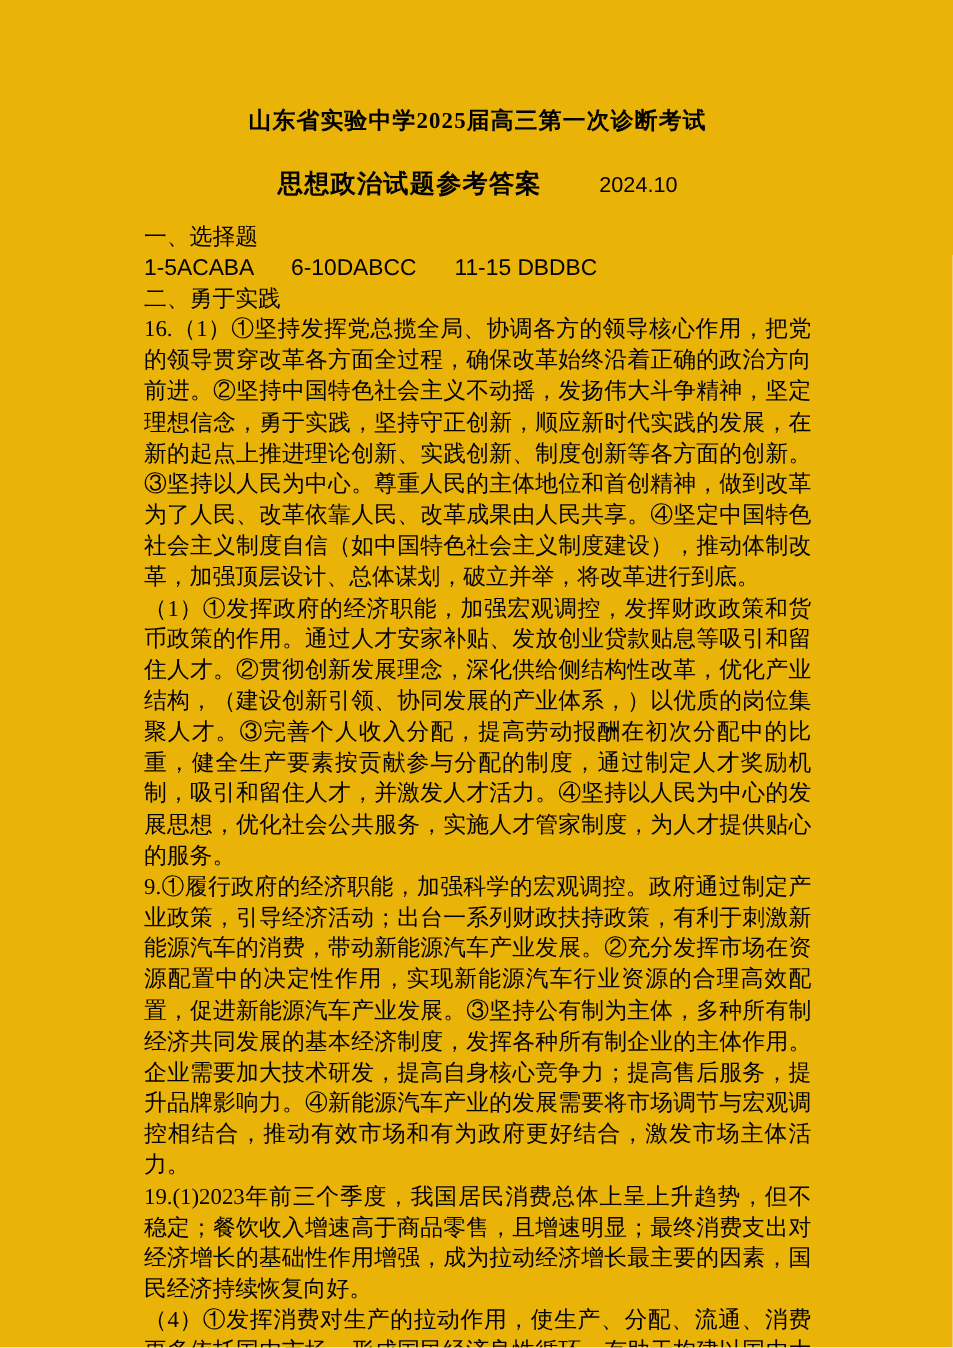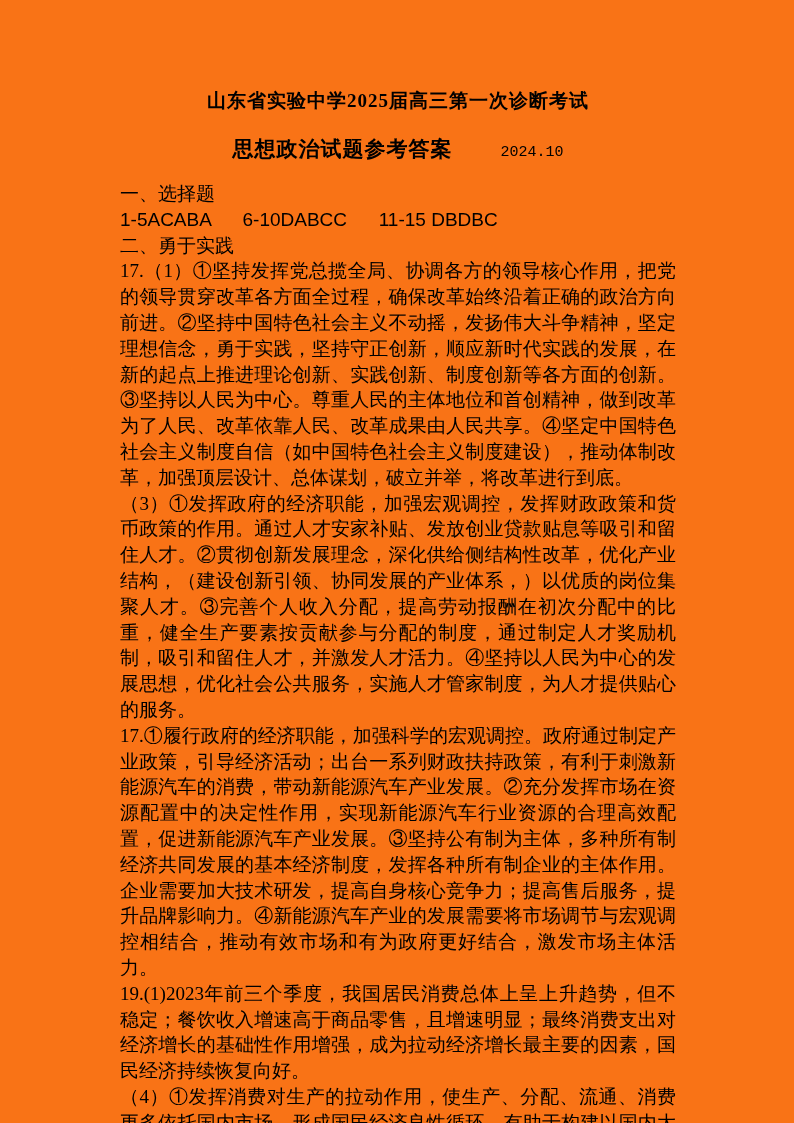--- a/index.html
+++ b/index.html
@@ -5,21 +5,21 @@
   * { margin: 0; padding: 0; box-sizing: border-box; }
   html, body {
     background: #ffffff;
     font-family: "Liberation Serif", serif;
   }
   .page {
     position: relative;
     width: 794px;
     height: 1123px;
     margin: 0 auto;
-    background: #f97316;
+    background: #eab308;
     color: #000000;
     padding: 88px 118px 40px 120px;
     overflow: hidden;
   }
   .doc-title {
     text-align: center;
     font-size: 19px;
     font-weight: bold;
     font-family: "Liberation Serif", serif;
     letter-spacing: 1px;
@@ -32,22 +32,22 @@
     gap: 48px;
     margin-bottom: 18px;
   }
   .doc-subtitle {
     font-size: 21px;
     font-weight: bold;
     font-family: "Liberation Sans", sans-serif;
     letter-spacing: 1px;
   }
   .doc-date {
-    font-size: 15px;
-    font-family: Liberation Mono, monospace;
+    font-size: 18px;
+    font-family: Liberation Sans, sans-serif;
     margin-top: 12px;
   }
   .body-text {
     font-size: 19px;
     line-height: 25.8px;
   }
   .heading-line {
     text-align: left;
   }
   .answers-line {
@@ -73,25 +73,25 @@
   </div>
 
   <div class="body-text">
 
     <div class="heading-line">一、选择题</div>
 
     <div class="answers-line">1-5ACABA      6-10DABCC      11-15 DBDBC</div>
 
     <div class="heading-line">二、勇于实践</div>
 
-    <p class="para">17.（1）①坚持发挥党总揽全局、协调各方的领导核心作用，把党的领导贯穿改革各方面全过程，确保改革始终沿着正确的政治方向前进。②坚持中国特色社会主义不动摇，发扬伟大斗争精神，坚定理想信念，勇于实践，坚持守正创新，顺应新时代实践的发展，在新的起点上推进理论创新、实践创新、制度创新等各方面的创新。③坚持以人民为中心。尊重人民的主体地位和首创精神，做到改革为了人民、改革依靠人民、改革成果由人民共享。④坚定中国特色社会主义制度自信（如中国特色社会主义制度建设），推动体制改革，加强顶层设计、总体谋划，破立并举，将改革进行到底。</p>
+    <p class="para">16.（1）①坚持发挥党总揽全局、协调各方的领导核心作用，把党的领导贯穿改革各方面全过程，确保改革始终沿着正确的政治方向前进。②坚持中国特色社会主义不动摇，发扬伟大斗争精神，坚定理想信念，勇于实践，坚持守正创新，顺应新时代实践的发展，在新的起点上推进理论创新、实践创新、制度创新等各方面的创新。③坚持以人民为中心。尊重人民的主体地位和首创精神，做到改革为了人民、改革依靠人民、改革成果由人民共享。④坚定中国特色社会主义制度自信（如中国特色社会主义制度建设），推动体制改革，加强顶层设计、总体谋划，破立并举，将改革进行到底。</p>
 
-    <p class="para">（3）①发挥政府的经济职能，加强宏观调控，发挥财政政策和货币政策的作用。通过人才安家补贴、发放创业贷款贴息等吸引和留住人才。②贯彻创新发展理念，深化供给侧结构性改革，优化产业结构，（建设创新引领、协同发展的产业体系，）以优质的岗位集聚人才。③完善个人收入分配，提高劳动报酬在初次分配中的比重，健全生产要素按贡献参与分配的制度，通过制定人才奖励机制，吸引和留住人才，并激发人才活力。④坚持以人民为中心的发展思想，优化社会公共服务，实施人才管家制度，为人才提供贴心的服务。</p>
+    <p class="para">（1）①发挥政府的经济职能，加强宏观调控，发挥财政政策和货币政策的作用。通过人才安家补贴、发放创业贷款贴息等吸引和留住人才。②贯彻创新发展理念，深化供给侧结构性改革，优化产业结构，（建设创新引领、协同发展的产业体系，）以优质的岗位集聚人才。③完善个人收入分配，提高劳动报酬在初次分配中的比重，健全生产要素按贡献参与分配的制度，通过制定人才奖励机制，吸引和留住人才，并激发人才活力。④坚持以人民为中心的发展思想，优化社会公共服务，实施人才管家制度，为人才提供贴心的服务。</p>
 
-    <p class="para">17.①履行政府的经济职能，加强科学的宏观调控。政府通过制定产业政策，引导经济活动；出台一系列财政扶持政策，有利于刺激新能源汽车的消费，带动新能源汽车产业发展。②充分发挥市场在资源配置中的决定性作用，实现新能源汽车行业资源的合理高效配置，促进新能源汽车产业发展。③坚持公有制为主体，多种所有制经济共同发展的基本经济制度，发挥各种所有制企业的主体作用。企业需要加大技术研发，提高自身核心竞争力；提高售后服务，提升品牌影响力。④新能源汽车产业的发展需要将市场调节与宏观调控相结合，推动有效市场和有为政府更好结合，激发市场主体活力。</p>
+    <p class="para">9.①履行政府的经济职能，加强科学的宏观调控。政府通过制定产业政策，引导经济活动；出台一系列财政扶持政策，有利于刺激新能源汽车的消费，带动新能源汽车产业发展。②充分发挥市场在资源配置中的决定性作用，实现新能源汽车行业资源的合理高效配置，促进新能源汽车产业发展。③坚持公有制为主体，多种所有制经济共同发展的基本经济制度，发挥各种所有制企业的主体作用。企业需要加大技术研发，提高自身核心竞争力；提高售后服务，提升品牌影响力。④新能源汽车产业的发展需要将市场调节与宏观调控相结合，推动有效市场和有为政府更好结合，激发市场主体活力。</p>
 
     <p class="para">19.(1)2023年前三个季度，我国居民消费总体上呈上升趋势，但不稳定；餐饮收入增速高于商品零售，且增速明显；最终消费支出对经济增长的基础性作用增强，成为拉动经济增长最主要的因素，国民经济持续恢复向好。</p>
 
     <p class="para">（4）①发挥消费对生产的拉动作用，使生产、分配、流通、消费更多依托国内市场，形成国民经济良性循环，有助于构建以国内大循环为主体、国内国际双循环相互促进的新发展新格局，促进高质量发展。从这一角度看，该观点具有一定的合理性。②实现经济高质量发展，还需要贯彻新发展理念，建设现代化经济体系（统一开放、竞争有序的市场体系），发展创新引领、协同发展的产业体系，大力发展实体经济，深化供给侧结构性改革，实现供给和需求的高水平动态平衡；统筹城乡区域协调发展，统筹国内发展与对外开放，形成消费、投资、出口协调拉动经济增长的局面，转变经济发展方式。</p>
 
   </div>
 
 </div>
 
 </body></html>

